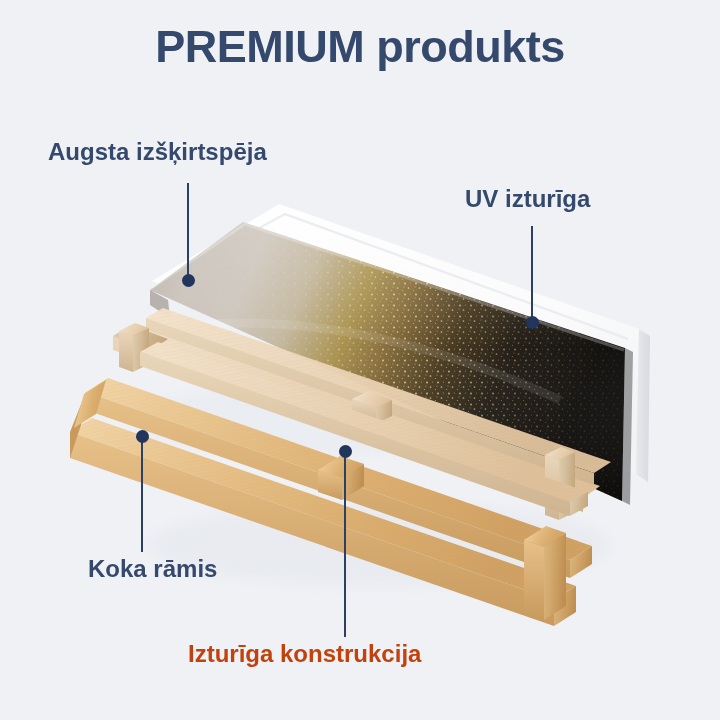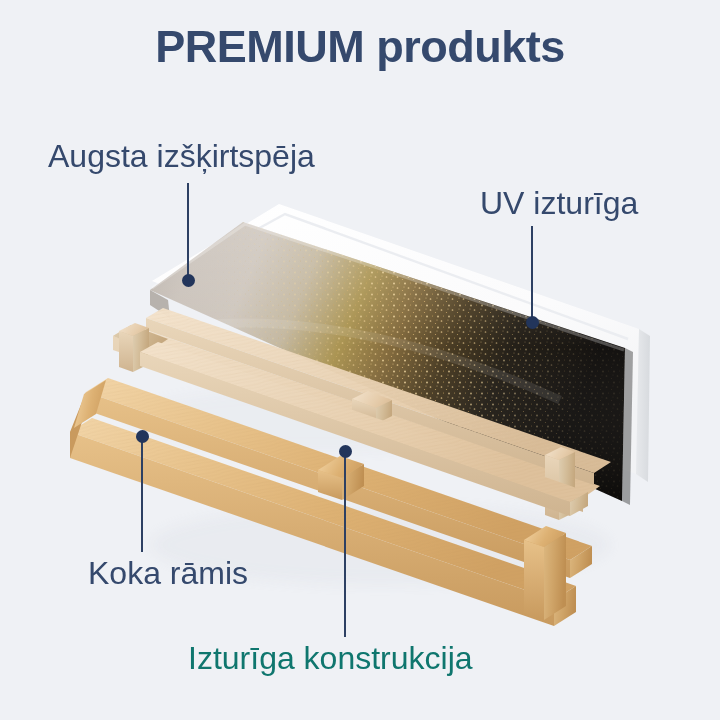--- a/index.html
+++ b/index.html
@@ -23,28 +23,28 @@
     color:#35496d;
     letter-spacing:-0.5px;
     white-space:nowrap;
     line-height:1;
   }
   .title .pre{font-weight:bold;}
 
   
   .label{
     position:absolute;
-    font-size:32px;
-    font-weight:normal;
+    font-size:24px;
+    font-weight:bold;
     color:#35496d;
     white-space:nowrap;
     line-height:1.1;
   }
   #label-res {left:48px;  top:139px;}
-  #label-uv  {left:480px; top:186px;}
+  #label-uv  {left:465px; top:186px;}
   #label-wood{left:48px;  top:556px;}
   #label-dur {left:188px; top:641px;}
 
   
   .leader{position:absolute;background:#2d4063;width:2px;}
   .dot{
     position:absolute;width:13px;height:13px;border-radius:50%;
     background:#22355b;
   }
   #leader-res {left:187px; top:183px;  height:99px;}
@@ -269,17 +269,17 @@
   <div class="dot" id="dot-res" style="background: rgb(34, 53, 91);"></div>
 
   <div class="label" id="label-uv" style="color: rgb(53, 73, 109);">UV izturīga</div>
   <div class="leader" id="leader-uv"></div>
   <div class="dot" id="dot-uv" style="background: rgb(34, 53, 91);"></div>
 
   <div class="label" id="label-wood" style="color: rgb(53, 73, 109); margin-left: 40px;">Koka rāmis</div>
   <div class="leader" id="leader-wood"></div>
   <div class="dot" id="dot-wood" style="background: rgb(34, 53, 91);"></div>
 
-  <div class="label" id="label-dur" style="color: #0f766e;">Izturīga konstrukcija</div>
+  <div class="label" id="label-dur" style="color: #c2410c;">Izturīga konstrukcija</div>
   <div class="leader" id="leader-dur"></div>
   <div class="dot" id="dot-dur" style="background: rgb(34, 53, 91);"></div>
 
 </div>
 
 </body></html>

